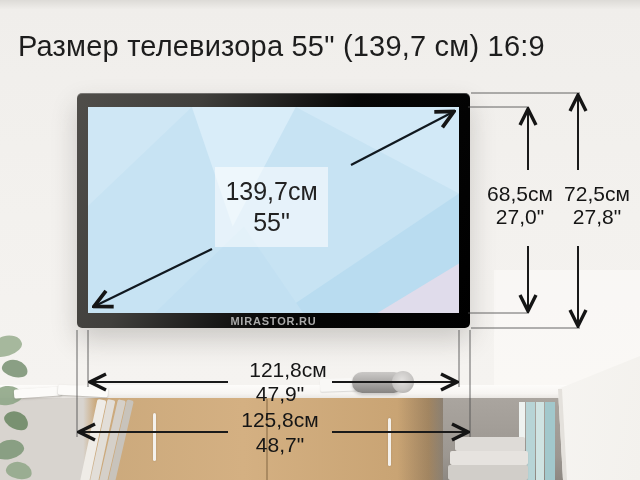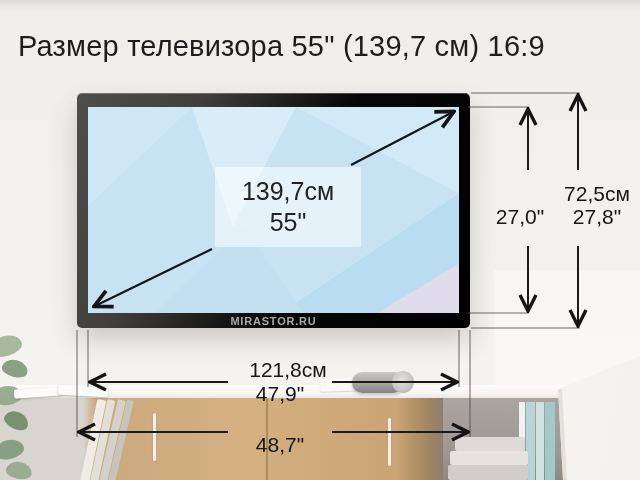--- a/index.html
+++ b/index.html
@@ -45,21 +45,21 @@
     background:rgba(253,252,250,.55);}
   
   #tv-frame{left:77px;top:93px;width:393px;height:235px;border-radius:5px;
     background:linear-gradient(112deg,#504e4a 0%,#403f3c 26%,#1b1b1a 46%,#070707 58%,#000 100%);
     box-shadow:0 12px 26px rgba(60,55,48,.22), inset 0 1px 0 rgba(255,255,255,.25);}
   #tv-screen{left:88px;top:107px;width:371px;height:206px;overflow:hidden;
     background:#c7e3f3;}
   .poly{position:absolute;left:0;top:0;width:100%;height:100%;}
   #tv-watermark{left:77px;top:314px;width:393px;height:14px;text-align:center;
     font-size:11px;font-weight:bold;color:#a9a9a9;letter-spacing:.8px;line-height:14px;}
-  #diag-label-box{left:215px;top:167px;width:146px;height:80px;
+  #diag-label-box{left:215px;top:167px;width:113px;height:80px;
     background:rgba(255,255,255,.55);display:flex;flex-direction:column;
     align-items:center;justify-content:center;gap:2px;}
   #diag-label-box .l1{font-size:25px;color:#222;line-height:1.15;}
   #diag-label-box .l2{font-size:25px;color:#222;line-height:1.15;}
   
   .dim-label{font-size:21px;color:#151515;text-align:center;white-space:nowrap;line-height:1.05;}
   
   #dim-svg{left:0;top:0;width:640px;height:480px;pointer-events:none;}
 </style>
 </head>
@@ -155,23 +155,25 @@
       <line x1="228" y1="432" x2="80" y2="432" marker-end="url(#ah)"></line>
       <line x1="332" y1="432" x2="467" y2="432" marker-end="url(#ah)"></line>
     </g>
 
     <g stroke="#10181f" stroke-width="2.2" fill="none">
       <line x1="351" y1="165" x2="453" y2="112" marker-end="url(#ah)"></line>
       <line x1="212" y1="249" x2="95" y2="306" marker-end="url(#ah)"></line>
     </g>
   </svg>
 
+  <div class="abs dim-label" style="left:475px;top:183px;width:90px">68,5см</div>
   <div class="abs dim-label" style="left:475px;top:206px;width:90px">27,0"</div>
   <div class="abs dim-label" style="left:552px;top:183px;width:90px">72,5см</div>
   <div class="abs dim-label" style="left:552px;top:206px;width:90px">27,8"</div>
 
   <div class="abs dim-label" style="left:218px;top:359px;width:140px">121,8см</div>
   <div class="abs dim-label" style="left:210px;top:383px;width:140px">47,9"</div>
+  <div class="abs dim-label" style="left:210px;top:409px;width:140px">125,8см</div>
   <div class="abs dim-label" style="left:210px;top:434px;width:140px">48,7"</div>
 
   <div class="abs" id="page-title">Размер телевизора 55" (139,7 см) 16:9</div>
 
 </div>
 
 </body></html>

